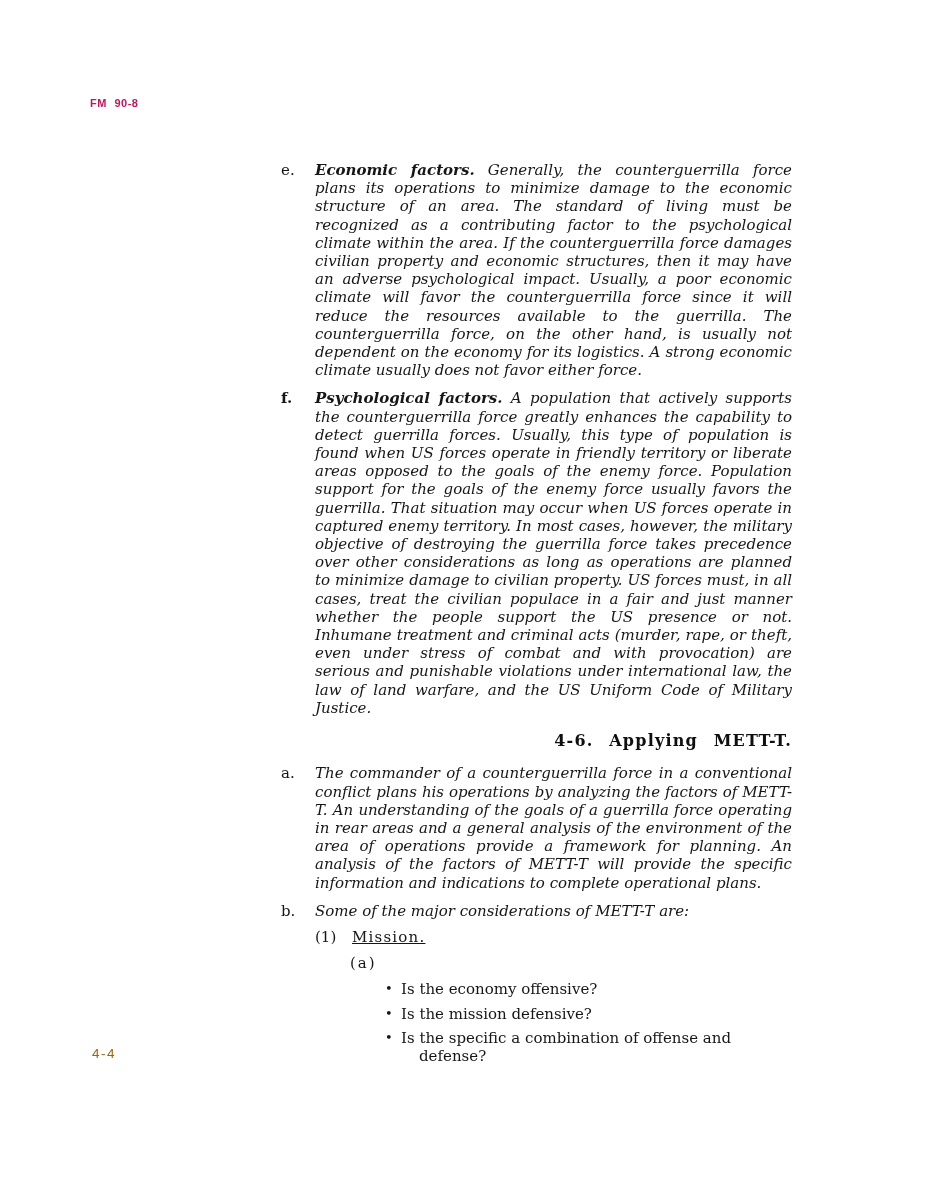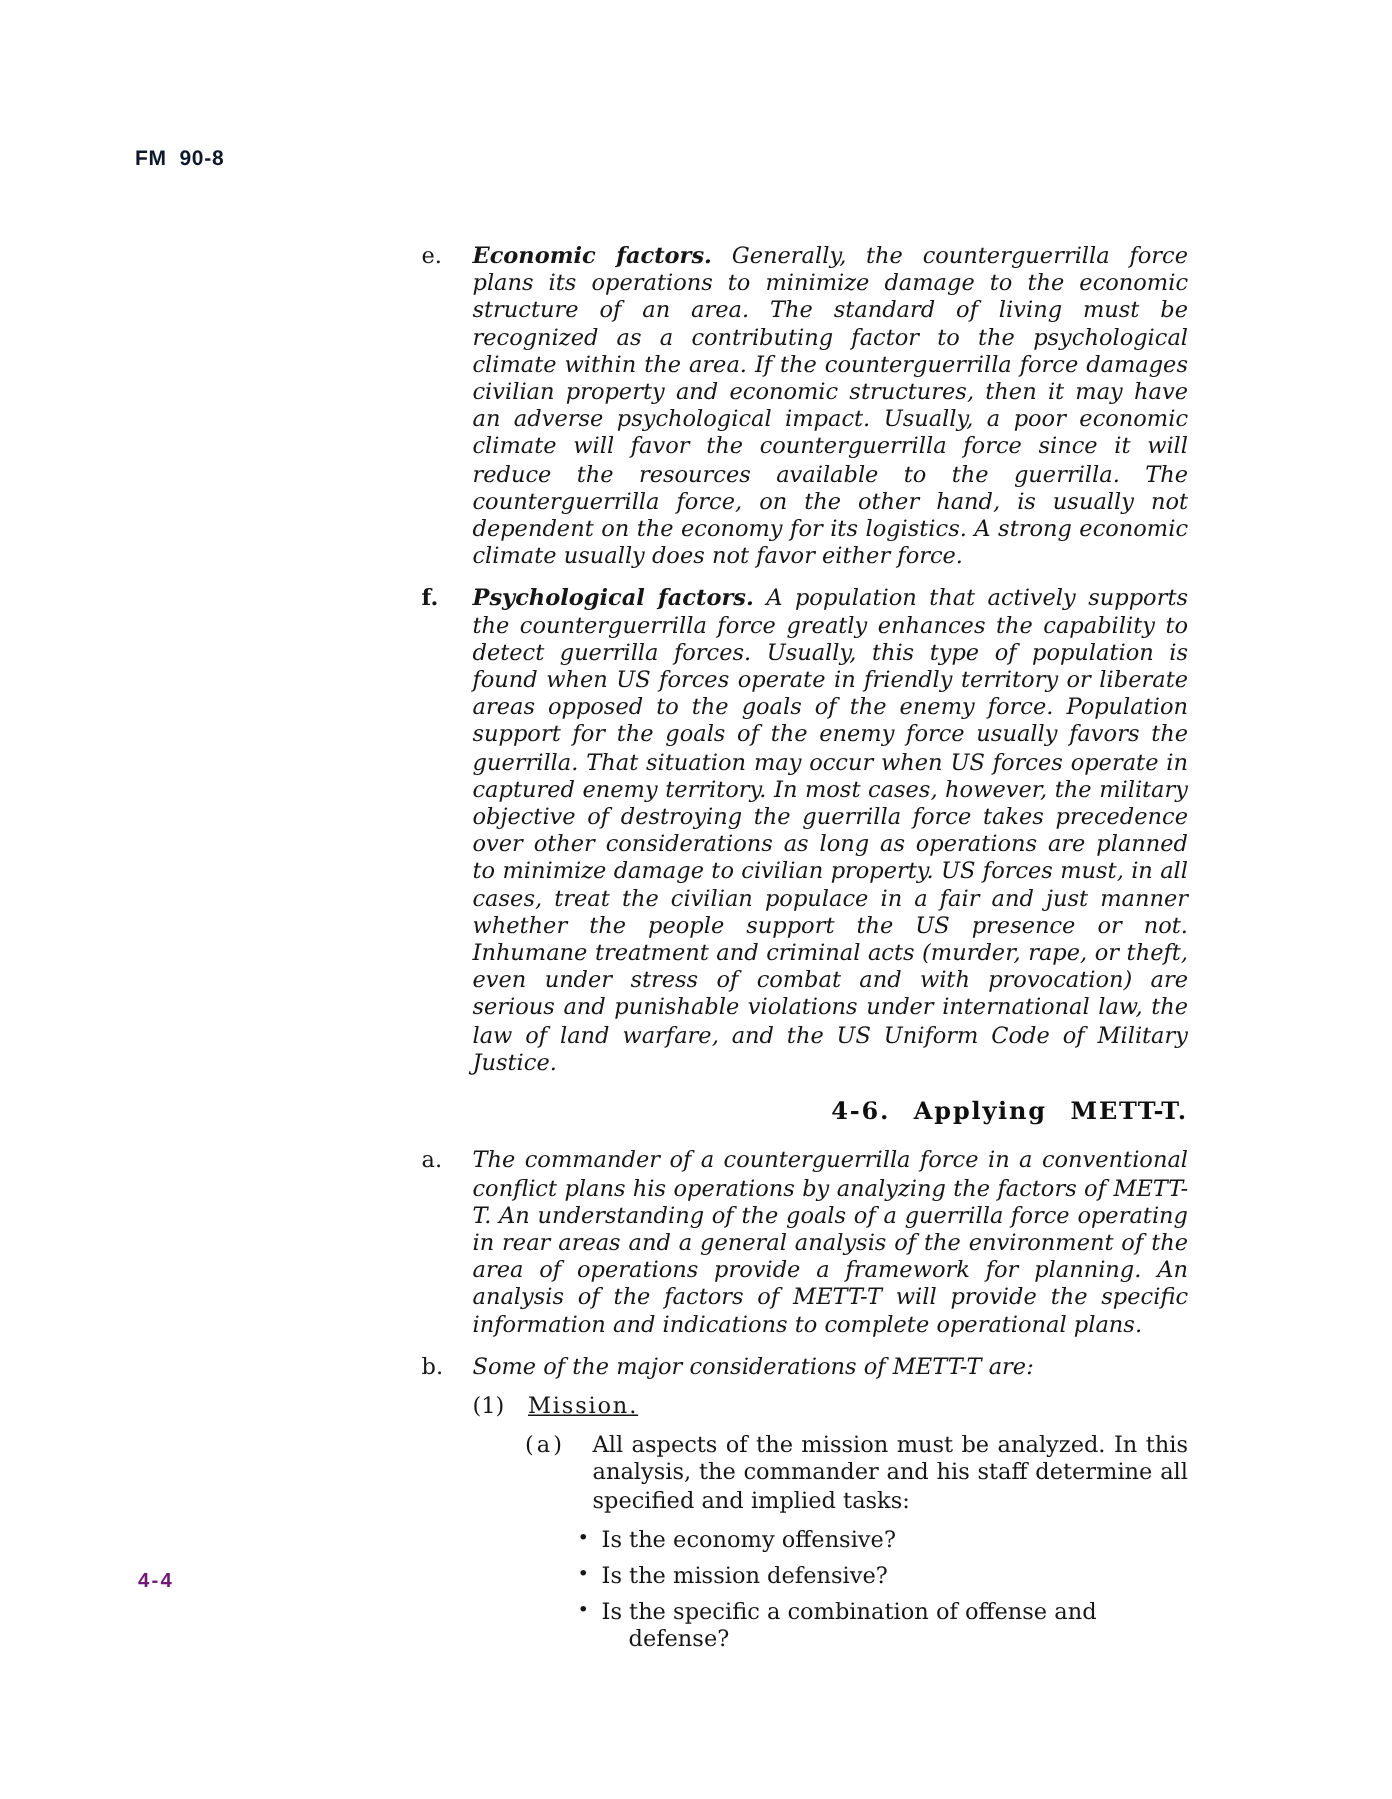--- a/index.html
+++ b/index.html
@@ -15,34 +15,34 @@
     font-family: "DejaVu Serif", serif;
     color: #161616;
     overflow: hidden;
   }
   .doc-header {
     position: absolute;
     left: 90px;
     top: 97px;
     font-family: "Liberation Sans", sans-serif;
     font-weight: bold;
-    font-size: 14px;
+    font-size: 11px;
     letter-spacing: 0.5px;
     word-spacing: 4px;
-    color: #0f172a;
+    color: #be185d;
   }
   .doc-footer {
     position: absolute;
     left: 92px;
     top: 1046px;
     font-family: "Liberation Sans", sans-serif;
-    font-weight: bold;
+    font-weight: normal;
     font-size: 13.5px;
     letter-spacing: 1.5px;
-    color: #701a75;
+    color: #a16207;
   }
   .content {
     position: absolute;
     left: 281px;
     top: 161px;
     width: 511px;
     font-size: 15px;
     line-height: 18.2px;
   }
   .item {
@@ -141,21 +141,20 @@
       <div class="body" style="text-align:left">Some of the major considerations of METT-T are:</div>
     </div>
 
     <div class="sub-level-1">
       <span class="marker">(1)</span>
       <span class="label">Mission.</span>
     </div>
 
     <div class="sub-level-2">
       <span class="marker">(a)</span>
-      <div class="body">All aspects of the mission must be analyzed. In this analysis, the commander and his staff determine all specified and implied tasks:</div>
     </div>
 
     <div class="bullet-list">
       <div class="bullet-item">
         <span class="bullet-glyph">•</span>
         <span class="bullet-text">Is  the economy offensive?</span>
       </div>
       <div class="bullet-item">
         <span class="bullet-glyph">•</span>
         <span class="bullet-text">Is the mission defensive?</span>

